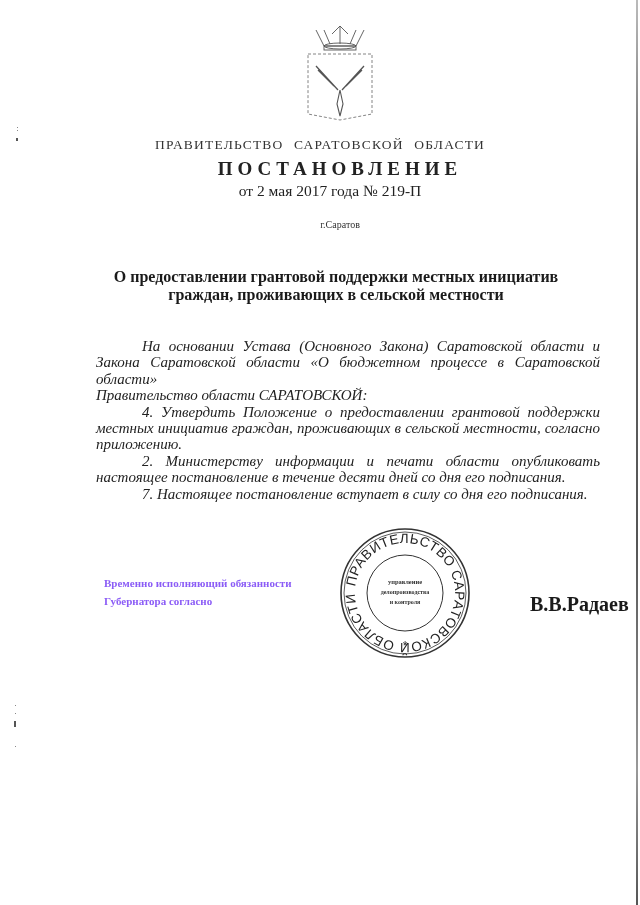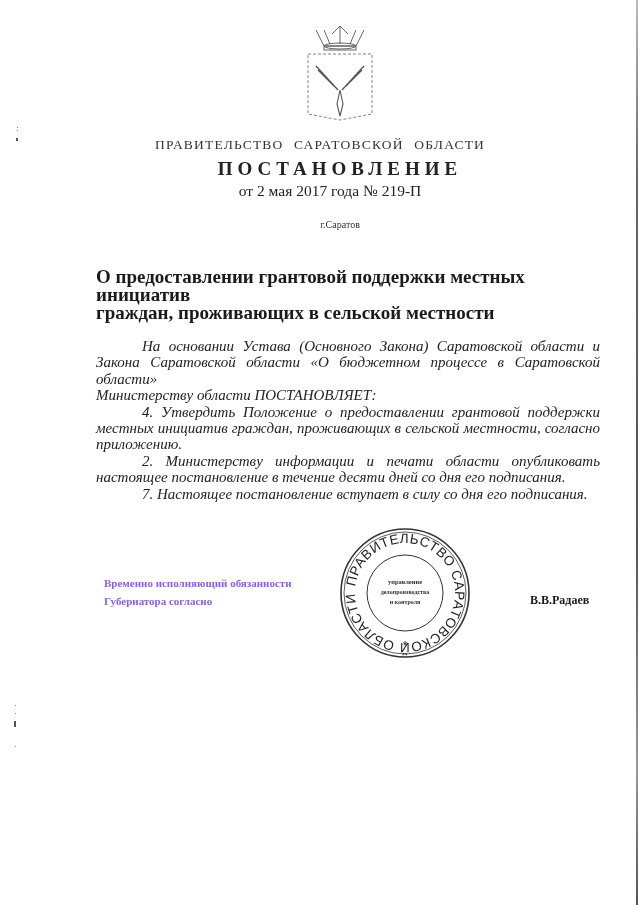--- a/index.html
+++ b/index.html
@@ -3,26 +3,26 @@
   <meta charset="utf-8">
   <style>
     html, body { margin: 0; padding: 0; background: #ffffff; }
     body { width: 640px; height: 905px; position: relative; overflow: hidden; font-family: "Liberation Serif", serif; color: #1a1a1a; }
     .abs { position: absolute; }
     .emblem { left: 304px; top: 22px; width: 72px; width: 72px; height: 100px; }
     .gov { left: 0; width: 640px; top: 137px; text-align: center; font-size: 13.5px; letter-spacing: 1.2px; word-spacing: 6px; color: #333; }
     .post { left: 0; width: 680px; top: 158px; text-align: center; font-size: 19px; font-weight: bold; letter-spacing: 5px; color: #222; }
     .date { left: 0; width: 660px; top: 182px; text-align: center; font-size: 15.5px; color: #222; }
     .city { left: 0; width: 680px; top: 219px; text-align: center; font-size: 10px; color: #333; }
-    .title { left: 96px; top: 268px; width: 480px; font-size: 19px; font-weight: bold; line-height: 18px; color: #1a1a1a; }
+    .title { left: 96px; top: 268px; width: 480px; font-size: 16px; font-weight: bold; line-height: 18px; color: #1a1a1a; text-align: center; }
     .body { left: 96px; top: 338px; width: 504px; font-size: 15px; line-height: 16.4px; color: #222; }
     .body p { margin: 0; text-align: justify; font-style: italic; }
     .body p.indent { text-indent: 46px; }
     .sign-left { left: 104px; top: 574px; font-size: 11px; font-weight: bold; line-height: 18px; color: #8b5cf6; }
-    .sign-right { left: 530px; top: 593px; font-size: 12px; font-weight: bold; color: #1a1a1a; }
+    .sign-right { left: 530px; top: 593px; font-size: 20px; font-weight: bold; color: #1a1a1a; }
     .stamp { left: 338px; top: 526px; width: 134px; height: 134px; }
     .rline { left: 636px; top: 0; width: 2px; height: 905px; background: linear-gradient(#bbb, #666 20%, #555 60%, #999 85%, #555); }
     .mark { background: #888; }
   </style>
 </head>
 <body>
 
 <svg class="abs emblem" viewBox="0 0 72 100" fill="none" stroke="#555" stroke-width="0.9">
   <path d="M12 8 L20 24 L52 24 L60 8 M20 8 L26 22 M52 8 L46 22 M36 4 L36 22 M28 12 L36 4 L44 12"></path>
   <ellipse cx="36" cy="24" rx="16" ry="3"></ellipse>
@@ -38,21 +38,21 @@
 <div class="abs date">от 2 мая 2017 года № 219-П</div>
 <div class="abs city">г.Саратов</div>
 
 <div class="abs title">
   <div>О предоставлении грантовой поддержки местных инициатив</div>
   <div>граждан, проживающих в сельской местности</div>
 </div>
 
 <div class="abs body">
   <p class="indent">На основании Устава (Основного Закона) Саратовской области и Закона Саратовской области «О бюджетном процессе в Саратовской области»</p>
-  <p>Министерству области ПОСТАНОВЛЯЕТ:</p>
+  <p>Правительство области САРАТОВСКОЙ:</p>
   <p class="indent">4. Утвердить Положение о предоставлении грантовой поддержки местных инициатив граждан, проживающих в сельской местности, согласно приложению.</p>
   <p class="indent">2. Министерству информации и печати области опубликовать настоящее постановление в течение десяти дней со дня его подписания.</p>
   <p class="indent">7. Настоящее постановление вступает в силу со дня его подписания.</p>
 </div>
 
 <div class="abs sign-left">
   <div>Временно исполняющий обязанности</div>
   <div>Губернатора согласно</div>
 </div>
 <div class="abs sign-right">В.В.Радаев</div>

